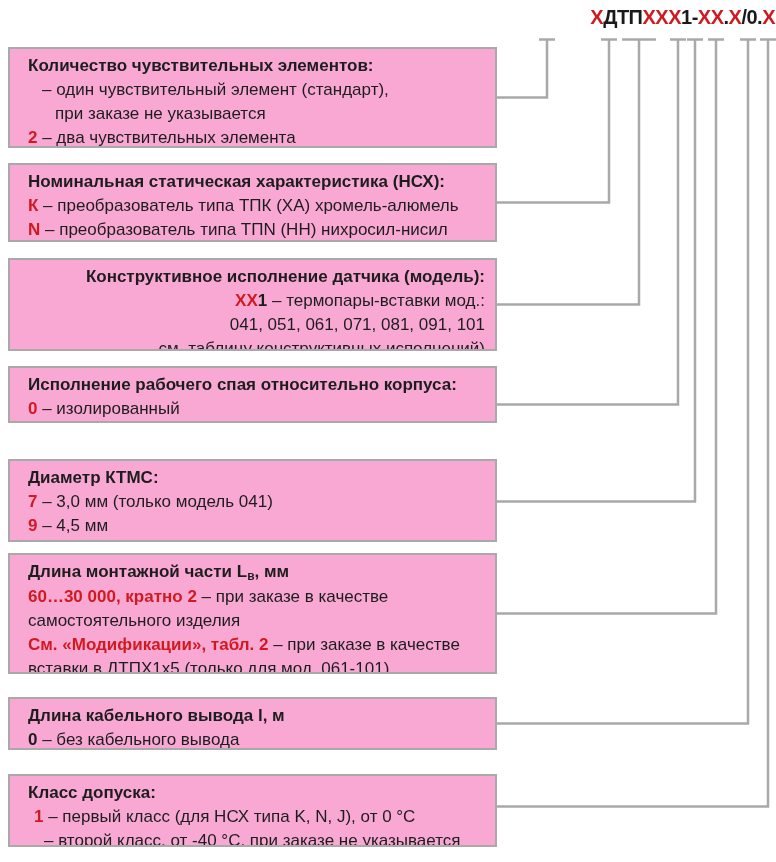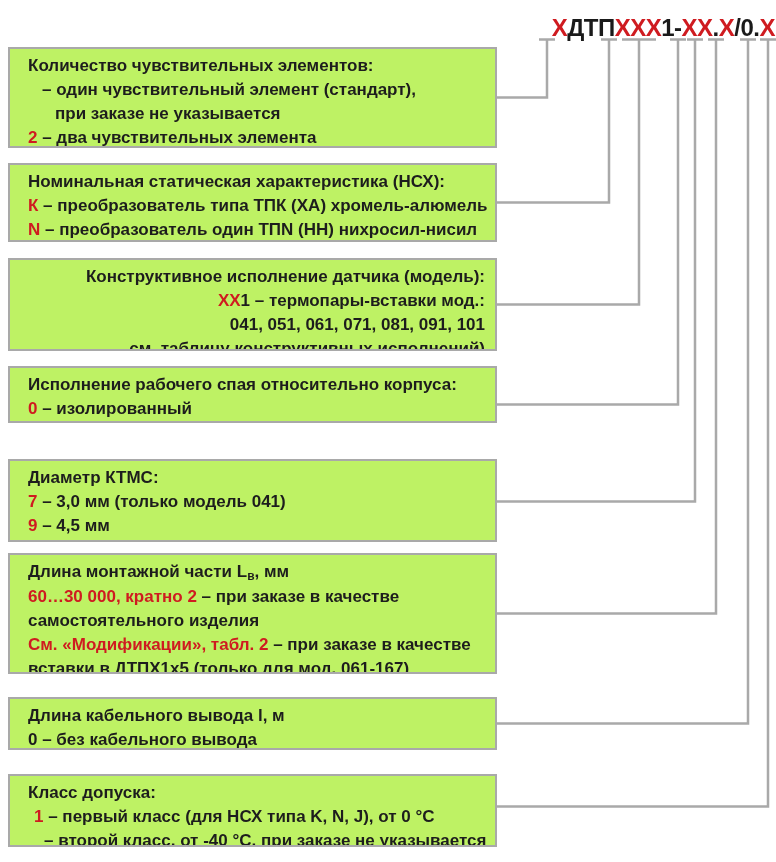--- a/index.html
+++ b/index.html
@@ -7,36 +7,36 @@
     --ink:#1d1d1d;
     --line:#a9a9a9;
   }
   html,body{margin:0;padding:0;background:#ffffff;}
   body{
     width:776px;height:862px;position:relative;overflow:hidden;
     font-family:"Liberation Sans", sans-serif;
     color:var(--ink);
   }
   .code-title{
-    position:absolute;top:14px;right:1px;
-    font-size:24px;font-weight:700;letter-spacing:-0.5px;
+    position:absolute;top:6px;right:1px;
+    font-size:20px;font-weight:700;letter-spacing:-0.5px;
     color:#1a1a1a;white-space:nowrap;
   }
   .code-title .red{color:var(--red);}
   .connectors{position:absolute;left:0;top:0;}
   .connectors path{stroke:var(--line);stroke-width:2.5;fill:none;}
   .box{
     position:absolute;left:8px;width:489px;box-sizing:border-box;
-    border:2px solid var(--line);background:#bef264;
+    border:2px solid var(--line);background:#f9a8d4;
     padding:5px 10px 0 18px;overflow:hidden;
     font-size:17px;
   }
   .box .line{line-height:24px;white-space:nowrap;}
   .box .line.title{font-weight:700;}
-  .seg-n{font-weight:700;color:var(--ink);}
+  .seg-n{font-weight:400;color:var(--ink);}
   .seg-b{font-weight:700;color:var(--ink);}
   .seg-rb{font-weight:700;color:var(--red);}
   .seg-bsub{font-weight:700;color:var(--ink);font-size:12px;position:relative;top:3px;}
 </style>
 </head>
 <body>
 
 <div class="code-title" id="order-code"><span class="red">Х</span><span class="">ДТП</span><span class="red">ХХХ</span><span class="">1-</span><span class="red">ХХ</span><span class="">.</span><span class="red">Х</span><span class="">/0.</span><span class="red">Х</span></div>
 
 <svg class="connectors" width="776" height="862" viewBox="0 0 776 862">
@@ -53,21 +53,21 @@
 <div id="spec-boxes">
     <div class="box" style="top: 47px; height: 101px;">
       <div class="line title"><span class="seg-b">Количество чувствительных элементов:</span></div>
       <div class="line" style="margin-left: 14px;"><span class="seg-n">– один чувствительный элемент (стандарт),</span></div>
       <div class="line" style="margin-left: 27px;"><span class="seg-n">при заказе не указывается</span></div>
       <div class="line"><span class="seg-rb">2</span><span class="seg-n"> – два чувствительных элемента</span></div>
     </div>
     <div class="box" style="top: 163px; height: 79px;">
       <div class="line title"><span class="seg-b">Номинальная статическая характеристика (НСХ):</span></div>
       <div class="line"><span class="seg-rb">К</span><span class="seg-n"> – преобразователь типа ТПК (ХА) хромель-алюмель</span></div>
-      <div class="line"><span class="seg-rb">N</span><span class="seg-n"> – преобразователь один ТПN (НН) нихросил-нисил</span></div>
+      <div class="line"><span class="seg-rb">N</span><span class="seg-n"> – преобразователь типа ТПN (НН) нихросил-нисил</span></div>
     </div>
     <div class="box" style="top: 258px; height: 93px; text-align: right;">
       <div class="line title"><span class="seg-b">Конструктивное исполнение датчика (модель):</span></div>
       <div class="line"><span class="seg-rb">ХХ</span><span class="seg-b">1</span><span class="seg-n"> – термопары-вставки мод.:</span></div>
       <div class="line" style="margin-left: 52px;"><span class="seg-n">041, 051, 061, 071, 081, 091, 101</span></div>
       <div class="line" style="margin-left: 52px;"><span class="seg-n">см. таблицу конструктивных исполнений)</span></div>
     </div>
     <div class="box" style="top: 366px; height: 57px;">
       <div class="line title"><span class="seg-b">Исполнение рабочего спая относительно корпуса:</span></div>
       <div class="line"><span class="seg-rb">0</span><span class="seg-n"> – изолированный</span></div>
@@ -76,21 +76,21 @@
     <div class="box" style="top: 459px; height: 83px;">
       <div class="line title"><span class="seg-b">Диаметр КТМС:</span></div>
       <div class="line"><span class="seg-rb">7</span><span class="seg-n"> – 3,0 мм (только модель 041)</span></div>
       <div class="line"><span class="seg-rb">9</span><span class="seg-n"> – 4,5 мм</span></div>
     </div>
     <div class="box" style="top: 553px; height: 121px;">
       <div class="line title"><span class="seg-b">Длина монтажной части L</span><span class="seg-bsub">в</span><span class="seg-b">, мм</span></div>
       <div class="line"><span class="seg-rb">60…30 000, кратно 2</span><span class="seg-n"> – при заказе в качестве</span></div>
       <div class="line"><span class="seg-n">самостоятельного изделия</span></div>
       <div class="line"><span class="seg-rb">См. «Модификации», табл. 2</span><span class="seg-n">  – при заказе в качестве</span></div>
-      <div class="line"><span class="seg-n">вставки в ДТПХ1х5 (только для мод. 061-167)</span></div>
+      <div class="line"><span class="seg-n">вставки в ДТПХ1х5 (только для мод. 061-101)</span></div>
     </div>
     <div class="box" style="top: 697px; height: 53px;">
       <div class="line title"><span class="seg-b">Длина кабельного вывода l, м</span></div>
       <div class="line"><span class="seg-b">0</span><span class="seg-n"> – без кабельного вывода</span></div>
     </div>
     <div class="box" style="top: 774px; height: 73px;">
       <div class="line title"><span class="seg-b">Класс допуска:</span></div>
       <div class="line" style="margin-left: 6px;"><span class="seg-rb">1</span><span class="seg-n"> – первый класс (для НСХ типа K, N, J), от 0 °С</span></div>
       <div class="line" style="margin-left: 16px;"><span class="seg-n">– второй класс, от -40 °С, при заказе не указывается</span></div>
     </div>

